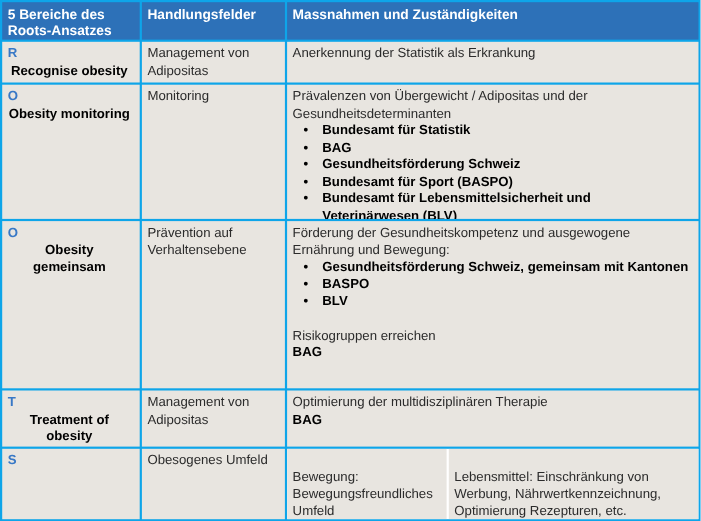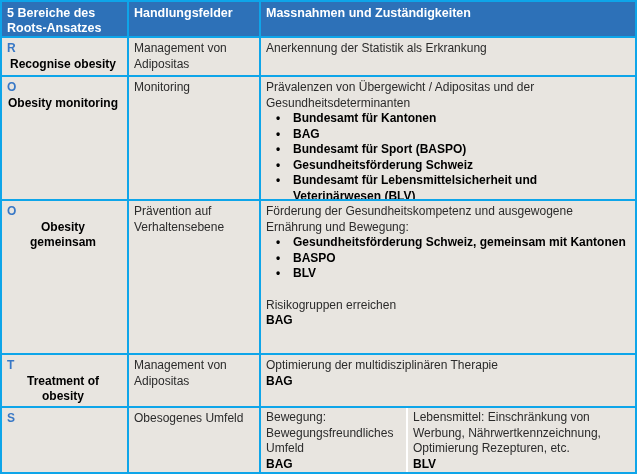--- a/index.html
+++ b/index.html
@@ -79,21 +79,21 @@
     padding: 0;
   }
   .split-grid {
     display: grid;
     grid-template-columns: 145px 227px;
     gap: 2px;
     height: 100%;
   }
   .sub-cell {
     background: #E8E5E0;
-    padding: 2px 8px 2px 5px;
+    padding: 18px 8px 2px 5px;
     overflow: hidden;
   }
 </style>
 </head>
 <body>
 
 <div class="table-wrap">
   <div class="grid">
 
     <div class="cell hdr">5 Bereiche des Roots-Ansatzes</div>
@@ -110,24 +110,24 @@
     </div>
 
     <div class="cell">
       <div class="letter">O</div>
       <div class="row-name">Obesity monitoring</div>
     </div>
     <div class="cell">Monitoring</div>
     <div class="cell">
       <div>Prävalenzen von Übergewicht / Adipositas und der Gesundheitsdeterminanten</div>
       <ul class="bullets">
-        <li>Bundesamt für Kantonen</li>
+        <li>Bundesamt für Statistik</li>
         <li>BAG</li>
+        <li>Gesundheitsförderung Schweiz</li>
         <li>Bundesamt für Sport (BASPO)</li>
-        <li>Gesundheitsförderung Schweiz</li>
         <li>Bundesamt für Lebensmittelsicherheit und Veterinärwesen (BLV)</li>
       </ul>
     </div>
 
     <div class="cell">
       <div class="letter">O</div>
       <div class="row-name">Obesity gemeinsam</div>
     </div>
     <div class="cell">Prävention auf Verhaltensebene</div>
     <div class="cell">

